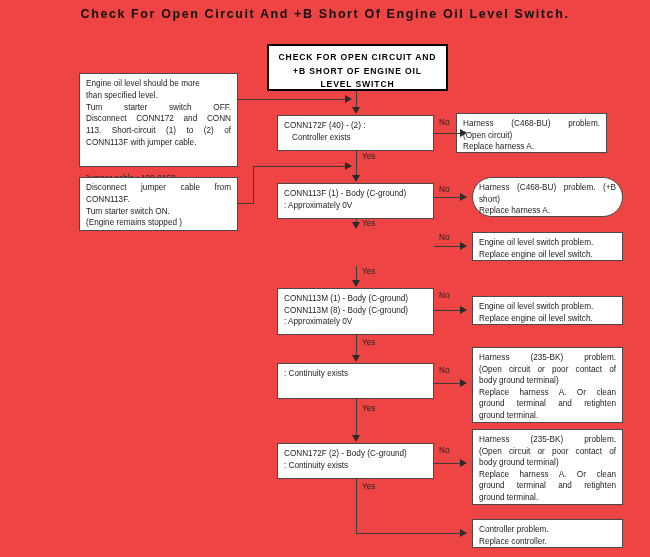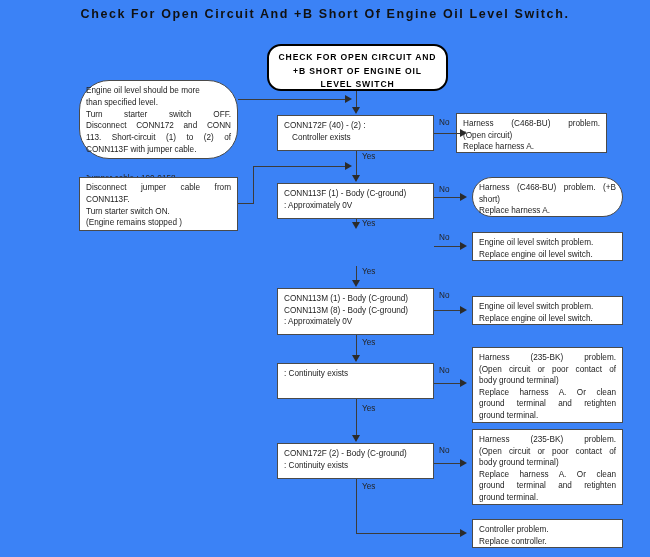--- a/index.html
+++ b/index.html
@@ -4,21 +4,21 @@
 <style>
   html, body {
     margin: 0;
     padding: 0;
     background: #ffffff;
   }
   #page {
     position: relative;
     width: 650px;
     height: 557px;
-    background: #3b82f6;
+    background: #ef4444;
     font-family: "Liberation Sans", sans-serif;
     overflow: hidden;
     color: #1a1a1a;
   }
 
   
   .page-title {
     position: absolute;
     left: 0;
     top: 7px;
@@ -104,27 +104,27 @@
     white-space: nowrap;
   }
 </style>
 </head>
 <body>
 
 <div id="page">
 
   <div class="page-title">Check For Open Circuit And +B Short Of Engine Oil Level Switch.</div>
 
-  <div class="box header" style="left:267px; top:44px; width:181px; height:47px;border-radius:14px;">
+  <div class="box header" style="left:267px; top:44px; width:181px; height:47px;">
     <span class="ln">CHECK FOR OPEN CIRCUIT AND</span>
     <span class="ln">+B SHORT OF ENGINE OIL</span>
     <span class="ln">LEVEL SWITCH</span>
   </div>
 
-  <div class="box" style="left:79px; top:80px; width:159px; height:79px; line-height:11.8px;border-radius:30px;">
+  <div class="box" style="left:79px; top:73px; width:159px; height:94px; line-height:11.8px;">
     <span class="ln">Engine oil level should be more</span>
     <span class="ln">than specified level.</span>
     <span class="just">Turn starter switch OFF.</span>
     <span class="just">Disconnect CONN172 and CONN</span>
     <span class="just">113. Short-circuit (1) to (2) of</span>
     <span class="ln">CONN113F with jumper cable.</span>
   </div>
 
   <div class="caption" style="left:85px; top:173px;">Jumper cable : 190-0158</div>
 

